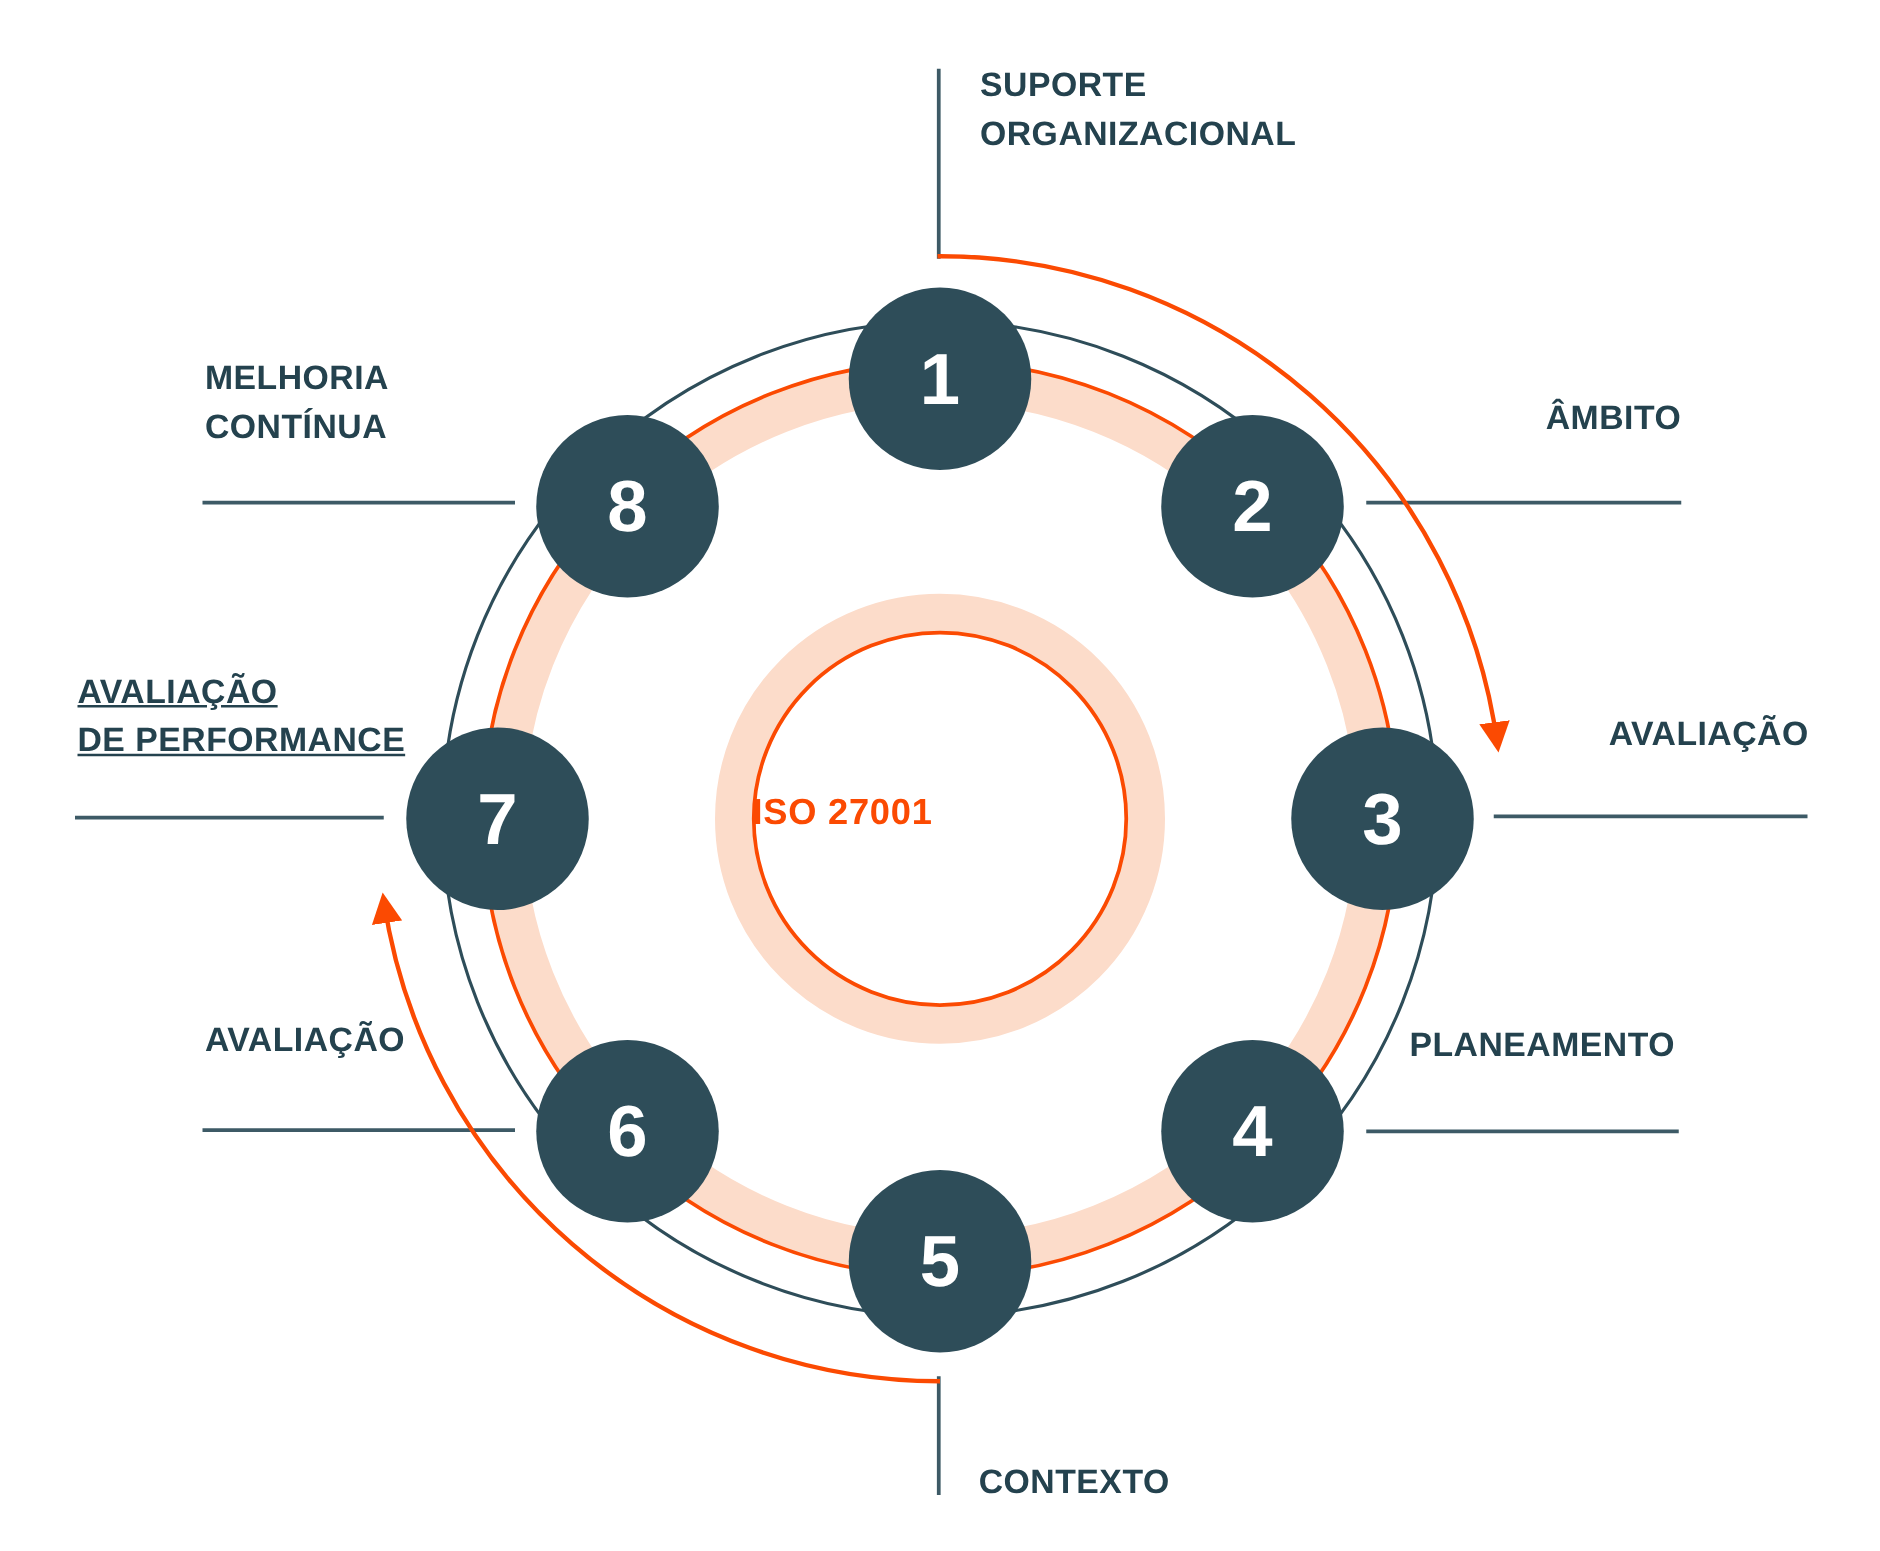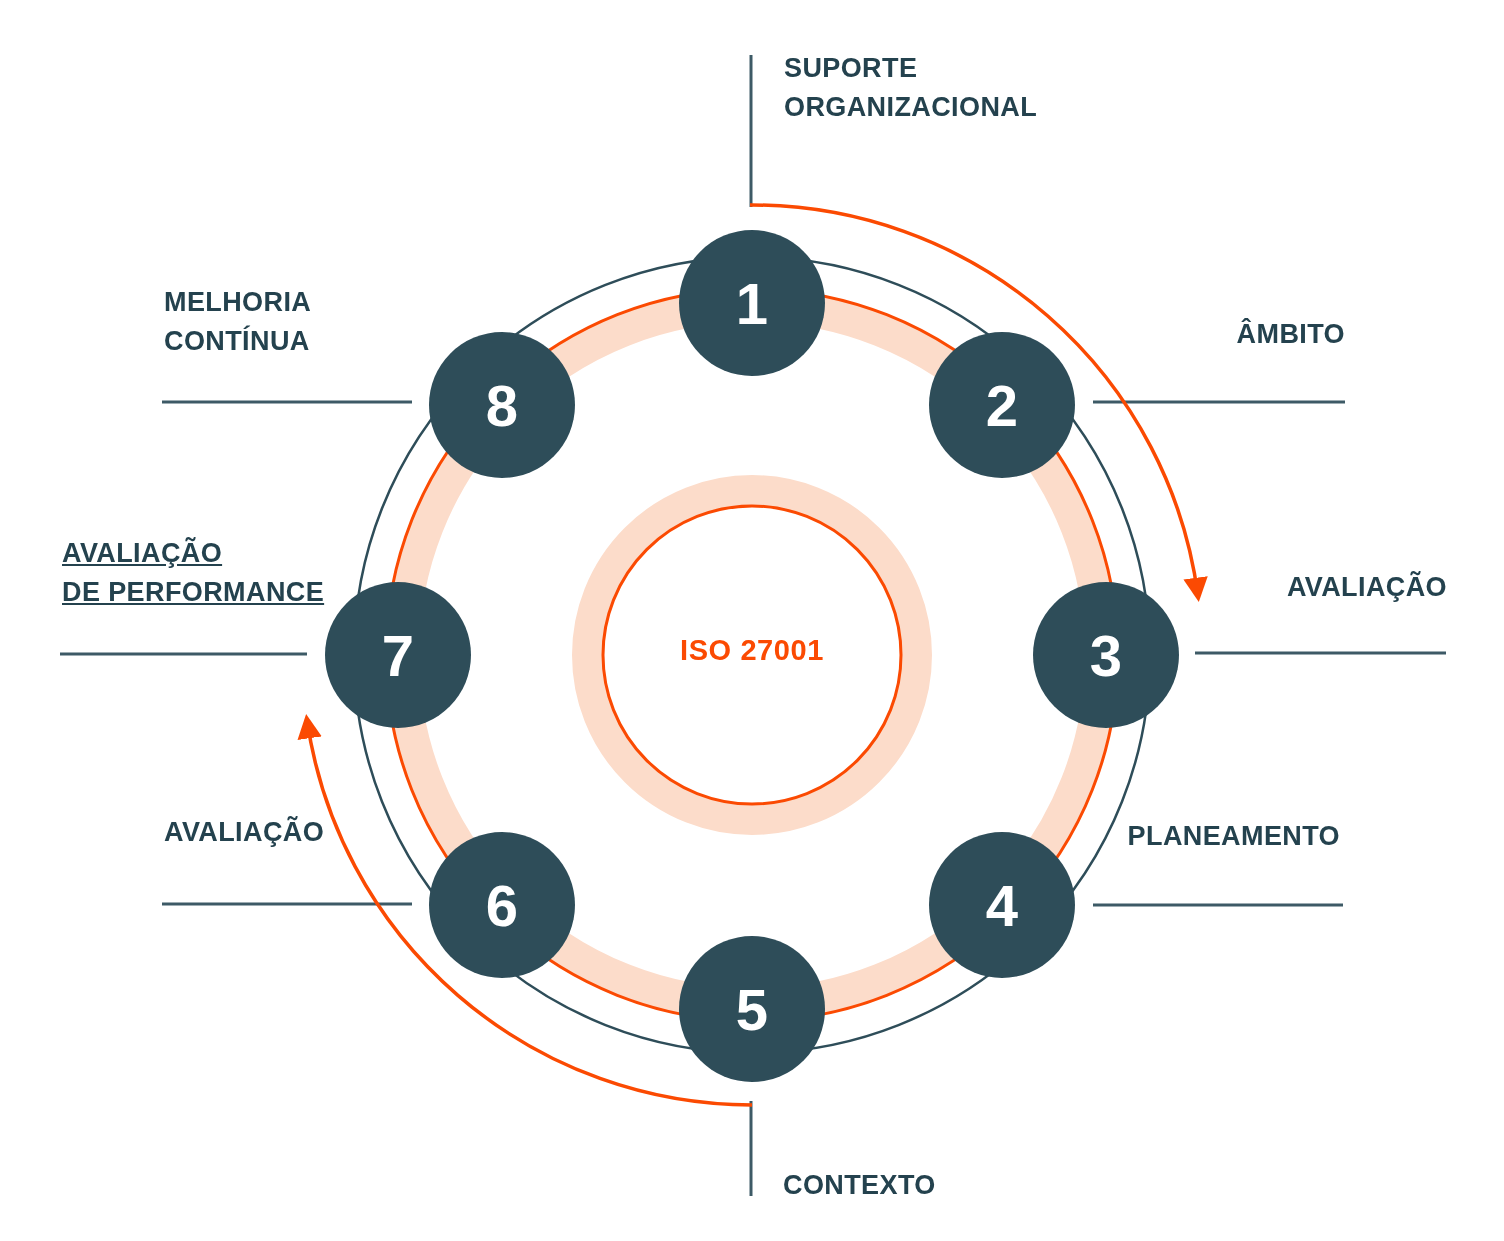--- a/index.html
+++ b/index.html
@@ -27,21 +27,20 @@
     border-radius:50%;
     background:#2e4d59;
     color:#ffffff;
     display:flex;align-items:center;justify-content:center;
     font-size:58px;font-weight:bold;
   }
   .center-label{
     position:absolute;
     left:602px;top:634px;
     width:300px;
-    text-align:center;
     color:#fb4a02;
     font-weight:bold;
     font-size:29px;
     letter-spacing:0.6px;
   }
 </style>
 </head>
 <body>
 
 <div class="stage">

